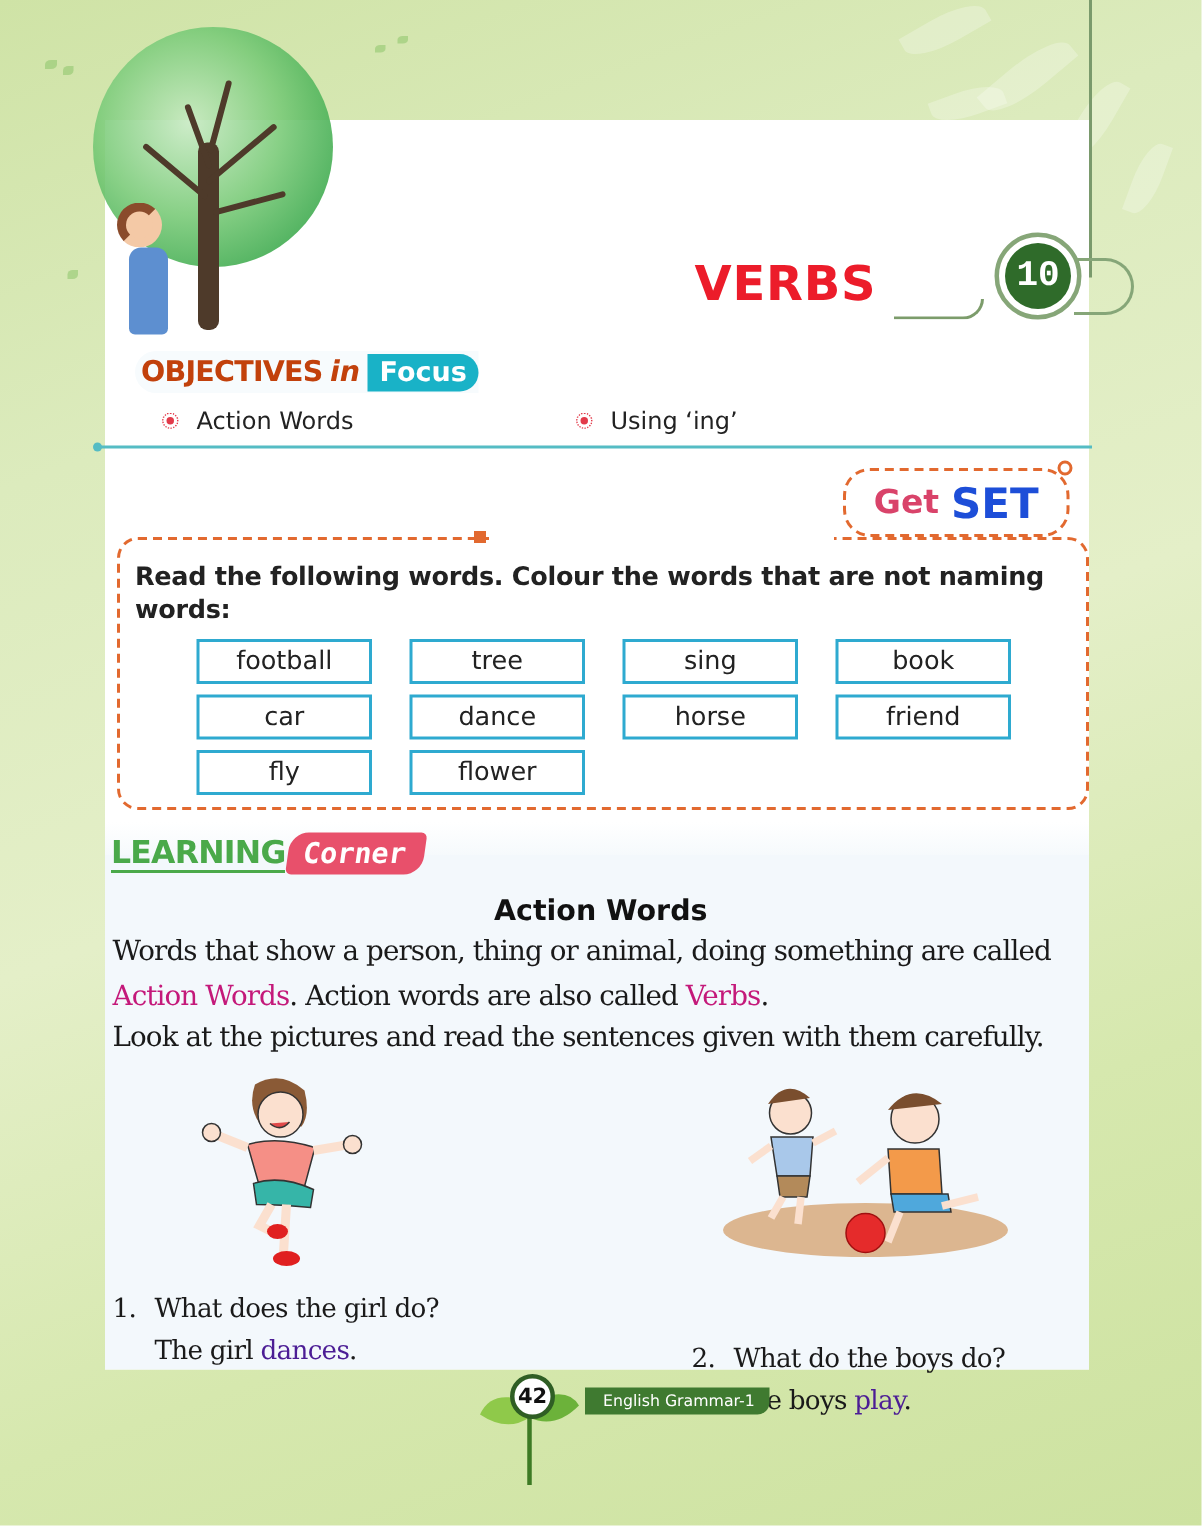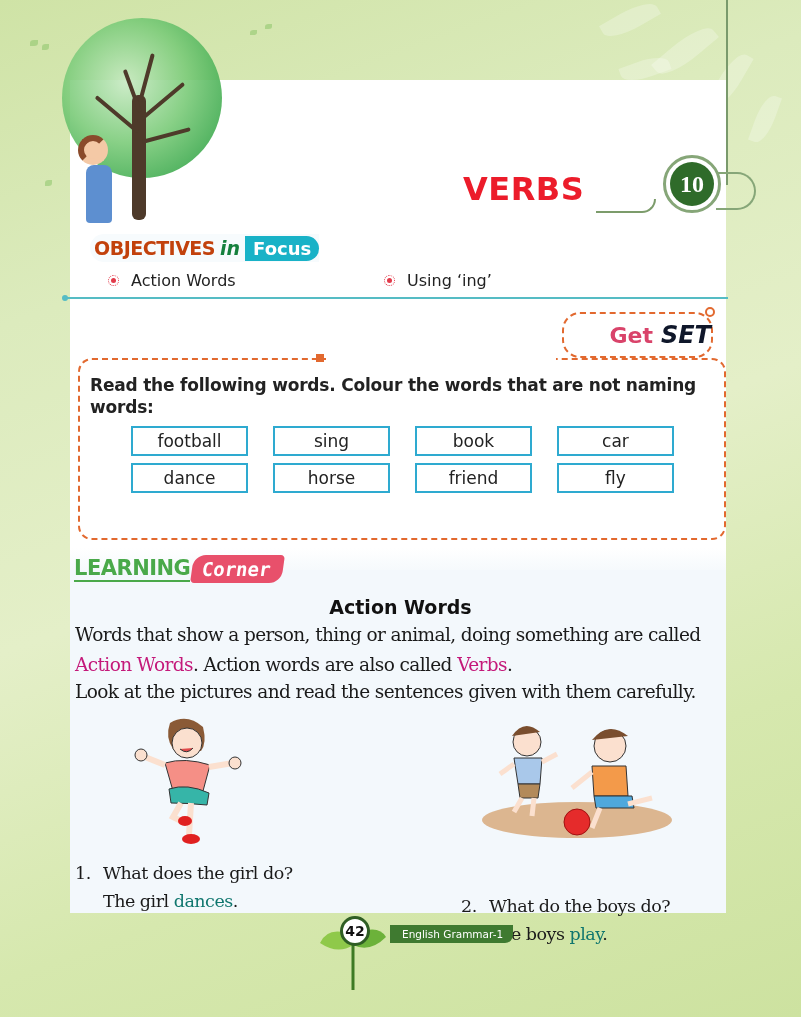--- a/index.html
+++ b/index.html
@@ -40,45 +40,45 @@
     position:absolute; left:463px; top:170px; color:#ec1c2a;
     font-family:"DejaVu Sans", sans-serif; font-weight:900; font-size:32px; letter-spacing:0.5px;
   }
   .title-line { position:absolute; left:596px; top:199px; width:60px; height:14px; border-bottom:2px solid #7c9c6b; border-right:2px solid #7c9c6b; border-radius:0 0 20px 0; }
   .chapter-ring {
     position:absolute; left:663px; top:155px; width:58px; height:58px; border-radius:50%;
     border:3px solid #86a678; background:#fff; display:flex; align-items:center; justify-content:center;
   }
   .chapter-badge {
     width:44px; height:44px; border-radius:50%; background:#2f6b2a; color:#fff;
-    font-family:Liberation Serif, serif; font-weight:bold; font-size:24px;
+    font-family:Liberation Mono, monospace; font-weight:bold; font-size:24px;
     display:flex; align-items:center; justify-content:center;
   }
   .chapter-curl { position:absolute; left:716px; top:172px; width:40px; height:38px; border:2px solid #86a678; border-left:none; border-radius:0 20px 20px 0; }
   .vline { position:absolute; left:726px; top:0; width:2px; height:185px; background:#7a9a6c; }
 
   
   .obj-wrap { position:absolute; left:90px; top:234px; display:flex; align-items:center; height:28px; padding-left:4px; background:#f7fbfd; border-radius:14px 0 0 14px; }
   .obj-title { color:#c2410c; font-family:"DejaVu Sans", sans-serif; font-weight:900; font-size:19px; letter-spacing:-0.5px; }
-  .obj-in { color:#15803d; font-family:"DejaVu Sans", sans-serif; font-style:italic; font-weight:bold; font-size:19px; margin:0 5px; }
+  .obj-in { color:#c2410c; font-family:"DejaVu Sans", sans-serif; font-style:italic; font-weight:bold; font-size:19px; margin:0 5px; }
   .obj-focus { background:#19b2c7; color:#fff; font-family:"DejaVu Sans", sans-serif; font-weight:bold; font-size:18px; padding:2px 8px; border-radius:0 14px 14px 0; }
   .obj-item { position:absolute; top:271px; display:flex; align-items:center; font-size:16px; color:#222; font-family:"DejaVu Sans", sans-serif; }
   .bullet { width:11px; height:11px; border-radius:50%; border:1.5px dotted #e23a4a; margin-right:12px; display:flex; align-items:center; justify-content:center; }
   .bullet::after { content:""; width:5px; height:5px; border-radius:50%; background:#e23a4a; }
   .obj-rule { position:absolute; left:64px; top:297px; width:664px; height:2px; background:#55bcc4; }
   .obj-rule::before { content:""; position:absolute; left:-2px; top:-2px; width:6px; height:6px; border-radius:50%; background:#55bcc4; }
 
   
   .getset {
     position:absolute; left:562px; top:312px; width:151px; height:46px;
-    border:2px dashed #e2692f; border-radius:18px; display:flex; align-items:center; justify-content:flex-end;
+    border:2px dashed #e2692f; border-radius:18px; display:flex; align-items:center; justify-content:center;
   }
   .getset-dot { position:absolute; left:705px; top:307px; width:10px; height:10px; border-radius:50%; border:2px solid #e2692f; background:#fff; }
   .get-word { color:#d9436a; font-family:"DejaVu Sans", sans-serif; font-weight:900; font-size:22px; margin-right:8px; }
-  .set-word { color:#0f172a; font-family:"DejaVu Sans", sans-serif; font-weight:900; font-size:24px;font-style:italic; }
+  .set-word { color:#1d4ed8; font-family:"DejaVu Sans", sans-serif; font-weight:900; font-size:28px; }
 
   .exercise {
     position:absolute; left:78px; top:358px; width:648px; height:182px;
     border:2px dashed #e2692f; border-radius:14px;
   }
   .exercise-marker { position:absolute; left:316px; top:354px; width:8px; height:8px; background:#e2692f; }
   .exercise-cover { position:absolute; left:326px; top:354px; width:230px; height:6px; background:#fff; }
   .instr { position:absolute; left:90px; top:374px; width:630px; font-family:"DejaVu Sans", sans-serif; font-size:17px; font-weight:bold; color:#222; line-height:22px; letter-spacing:-0.2px; }
 
   .word-grid { position:absolute; left:131px; top:426px; display:grid; grid-template-columns:repeat(4,117px); column-gap:25px; row-gap:7px; }
@@ -89,21 +89,21 @@
   }
 
   
   .lc { position:absolute; left:74px; top:555px; display:flex; align-items:center; }
   .lc-learning { color:#4aa94a; font-family:"DejaVu Sans", sans-serif; font-weight:900; font-size:21px; letter-spacing:-0.5px; border-bottom:2px solid #4aa94a; }
   .lc-corner { background:#e8506b; color:#fff; font-family:"DejaVu Sans Mono", monospace; font-weight:bold; font-size:19px; padding:3px 12px 3px 10px; margin-left:2px; border-radius:12px 4px 12px 4px; transform:skewX(-8deg); }
 
   .section-title { position:absolute; left:0; width:801px; top:596px; text-align:center; font-family:"DejaVu Sans", sans-serif; font-weight:900; font-size:19px; color:#111; }
   .body-text { position:absolute; left:75px; width:660px; font-family:"DejaVu Serif", serif; font-size:18.5px; color:#1a1a1a; line-height:30px; letter-spacing:-0.6px; }
   .magenta { color:#c4197a; }
-  .blue { color:#0f766e; }
+  .blue { color:#4c1d95; }
 
   
   .girl-art { position:absolute; left:125px; top:713px; width:120px; height:135px; }
   .boys-art { position:absolute; left:472px; top:712px; width:200px; height:130px; }
 
   .qa { position:absolute; font-family:"DejaVu Serif", serif; font-size:17.5px; color:#1a1a1a; line-height:28px; letter-spacing:-0.5px; }
   .qa .num { display:inline-block; width:28px; }
   .qa .indent { padding-left:28px; }
 
   
@@ -174,27 +174,29 @@
 <div class="getset">
   <span class="get-word">Get</span>
   <span class="set-word">SET</span>
 </div>
 <div class="getset-dot"></div>
 
 <div class="instr">Read the following words. Colour the words that are not naming words:</div>
 
 <div class="word-grid">
   <div class="word-box">football</div>
+  <div class="word-box">tree</div>
   <div class="word-box">sing</div>
   <div class="word-box">book</div>
   <div class="word-box">car</div>
   <div class="word-box">dance</div>
   <div class="word-box">horse</div>
   <div class="word-box">friend</div>
   <div class="word-box">fly</div>
+  <div class="word-box">flower</div>
 </div>
 
 <div class="lc">
   <span class="lc-learning">LEARNING</span>
   <span class="lc-corner">Corner</span>
 </div>
 
 <div class="section-title">Action Words</div>
 
 <div class="body-text" style="top:620px;"><span>Words that show a person, thing or animal, doing something are called </span><span class="magenta">Action Words</span><span>. Action words are also called </span><span class="magenta">Verbs</span><span>.</span></div>

